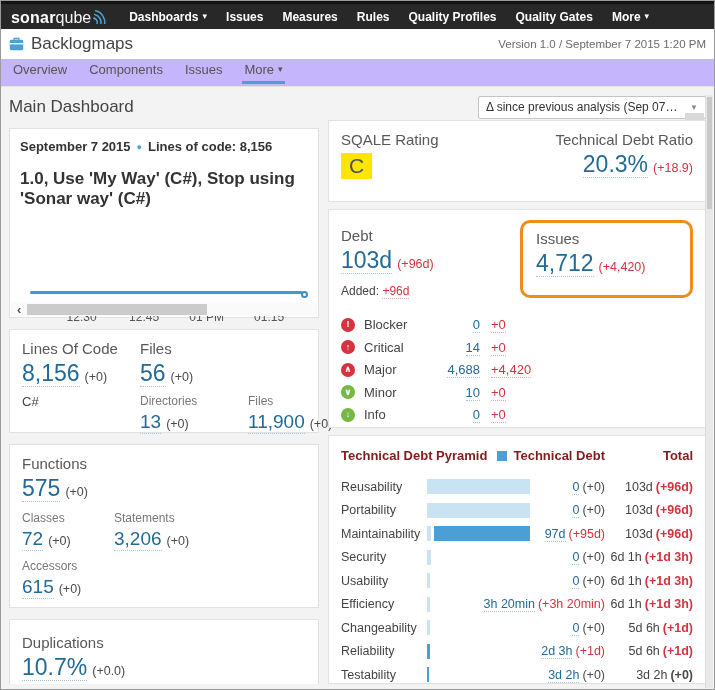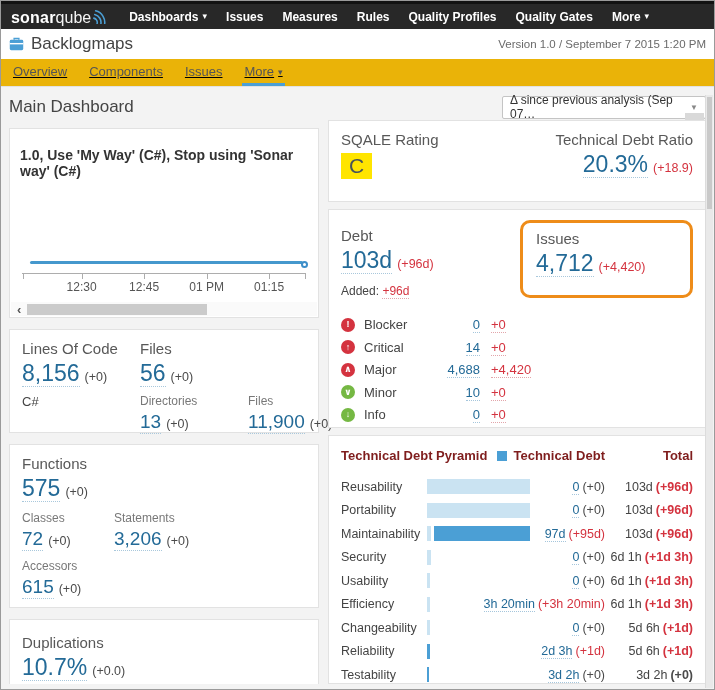--- a/index.html
+++ b/index.html
@@ -19,46 +19,46 @@
               gap:4px; cursor:pointer; white-space:nowrap; }
   .nav-item .caret { font-size:9px; line-height:1; }
 
   
   .project-header { background:#fff; height:30px; display:flex; align-items:center;
                     justify-content:space-between; padding:0 8px; }
   .project-title { display:flex; align-items:center; gap:7px; font-size:17px; color:#444; }
   .version { font-size:11.5px; color:#6a6a6a; white-space:nowrap; }
 
   
-  .tabs { background:#eab308; display:flex; gap:18px; padding:0 10px; height:28px;
-          align-items:flex-end; border-bottom:1px solid #e2e2e2;text-decoration:underline; }
+  .tabs { background:#c4b5fd; display:flex; gap:18px; padding:0 10px; height:28px;
+          align-items:center; border-bottom:1px solid #e2e2e2; }
   .tab { font-size:13px; color:#555; padding:0 2px 7px; display:flex; gap:4px;
          align-items:center; cursor:pointer; }
   .tab.active { border-bottom:3px solid #4b9fd5; padding-bottom:4px; }
   .tab .caret { font-size:9px; }
 
   
   .content { padding:8px; height:604px; }
   .content-head { display:flex; justify-content:space-between; align-items:center; height:24px; }
   .page-title { font-size:17px; font-weight:normal; color:#444; }
-  .period-select { width:204px; height:23px; background:#fff; border:1px solid #c4c4c4;
+  .period-select { width:228px; height:23px; background:#fff; border:1px solid #c4c4c4;
                    border-radius:2px; display:flex; align-items:center; justify-content:space-between;
                    padding:0 7px; font-size:12px; color:#333; cursor:pointer; }
   .select-caret { font-size:8px; color:#888; }
 
   .columns { display:flex; gap:9px; align-items:flex-start; height:564px; overflow:hidden; margin-top:1px; }
   .col-left { width:310px; flex:none; display:flex; flex-direction:column; gap:11px; margin-top:8px; height:100%; }
   .col-right { flex:1; min-width:0; display:flex; flex-direction:column; gap:7px; height:100%; }
   .card { background:#fff; border:1px solid #e2e2e2; padding:10px 12px; }
 
   
   .timeline-card { height:190px; flex:none; position:relative; padding:10px 10px 16px; }
   .tl-title { font-size:13px; font-weight:bold; color:#333; display:flex; align-items:center; gap:6px; }
   .tl-dot { color:#4b9fd5; font-size:9px; }
-  .tl-events { font-size:14px; font-weight:bold; color:#333; margin-top:8px; }
+  .tl-events { font-size:17px; font-weight:bold; color:#333; margin-top:15px; }
   .tl-chart { position:relative; height:90px; margin-top:4px; }
   .tl-line { position:absolute; left:10px; right:5px; bottom:9px; height:3px; background:#4598cd; border-radius:2px; }
   .tl-marker { position:absolute; right:0; bottom:5px; width:7px; height:7px; background:#fff;
                border:2px solid #3d8ec9; border-radius:50%; }
   .tl-axis { position:relative; margin:0 2px; border-top:1px solid #adadad; height:35px; }
   .tl-tick { position:absolute; top:0; width:1px; height:5px; background:#adadad; }
   .tl-ticklabel { position:absolute; top:6px; transform:translateX(-50%); font-size:12px; color:#555; white-space:nowrap; }
   .hscroll { position:absolute; left:1px; right:1px; bottom:1px; height:14px; background:#fafafa;
              display:flex; align-items:center; padding-left:6px; gap:6px; }
   .hscroll-arrow { color:#555; font-size:13px; font-weight:bold; line-height:1; cursor:pointer; }
@@ -212,20 +212,25 @@
         <span>Δ since previous analysis (Sep 07…</span>
         <span class="select-caret">▼</span>
       </div>
     </div>
 
     <div class="columns">
 
       <div class="col-left">
 
         <div class="card timeline-card">
+          <div class="tl-title">
+            <span>September 7 2015</span>
+            <span class="tl-dot">●</span>
+            <span>Lines of code: 8,156</span>
+          </div>
           <div class="tl-events">1.0, Use 'My Way' (C#), Stop using 'Sonar way' (C#)</div>
           <div class="tl-chart">
             <div class="tl-line"></div>
             <div class="tl-marker"></div>
           </div>
           <div class="tl-axis">
               <div class="tl-tick" style="left: 0.5%;"></div>
               <div class="tl-tick" style="left: 21%;"></div>
               <div class="tl-tick" style="left: 43%;"></div>
               <div class="tl-tick" style="left: 65%;"></div>

